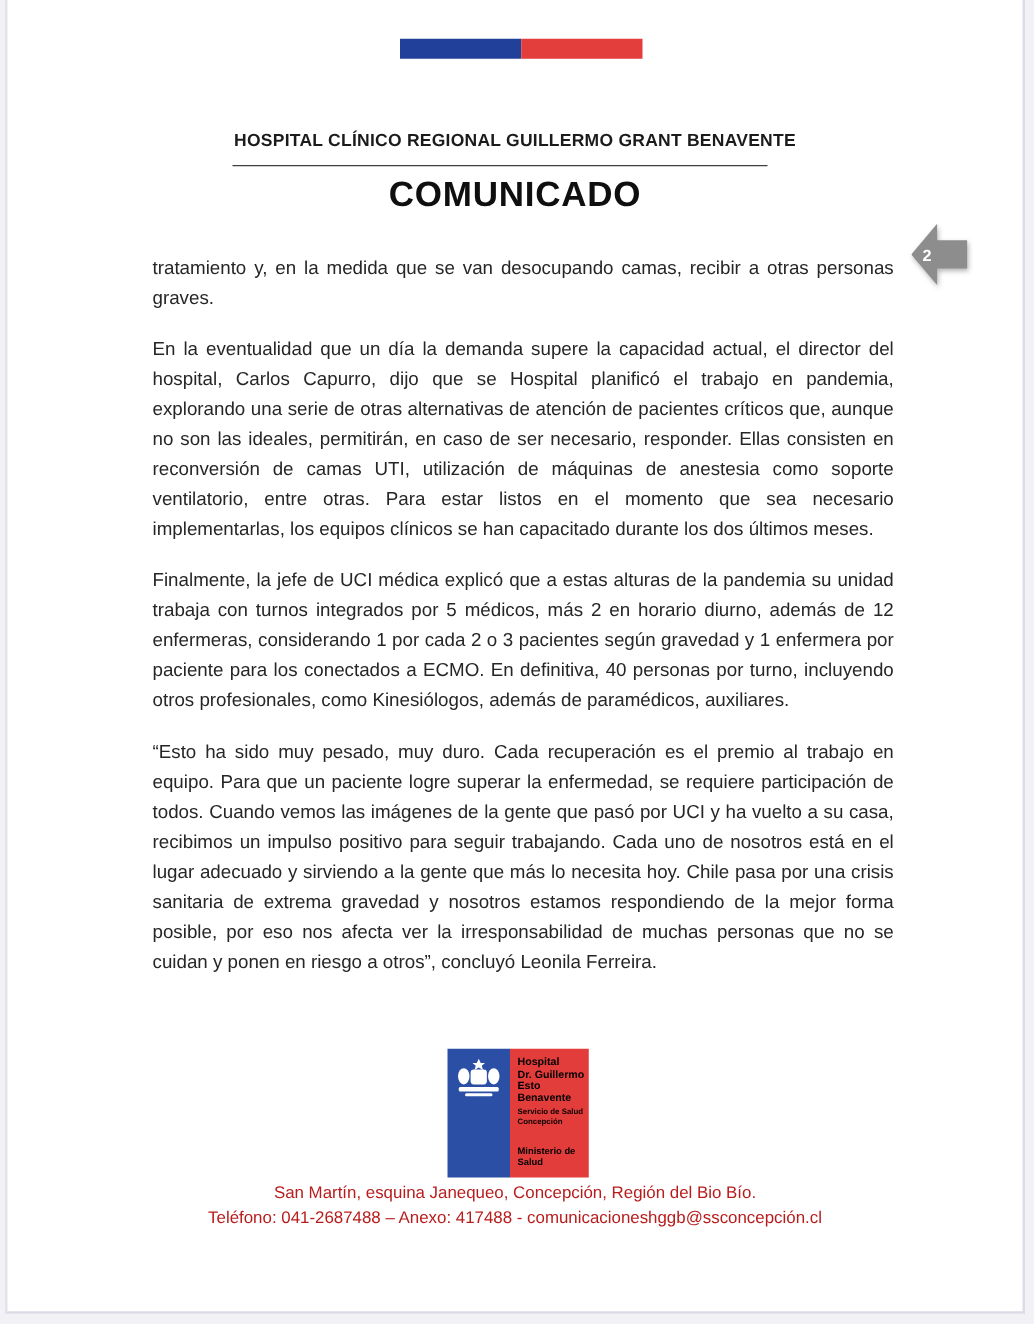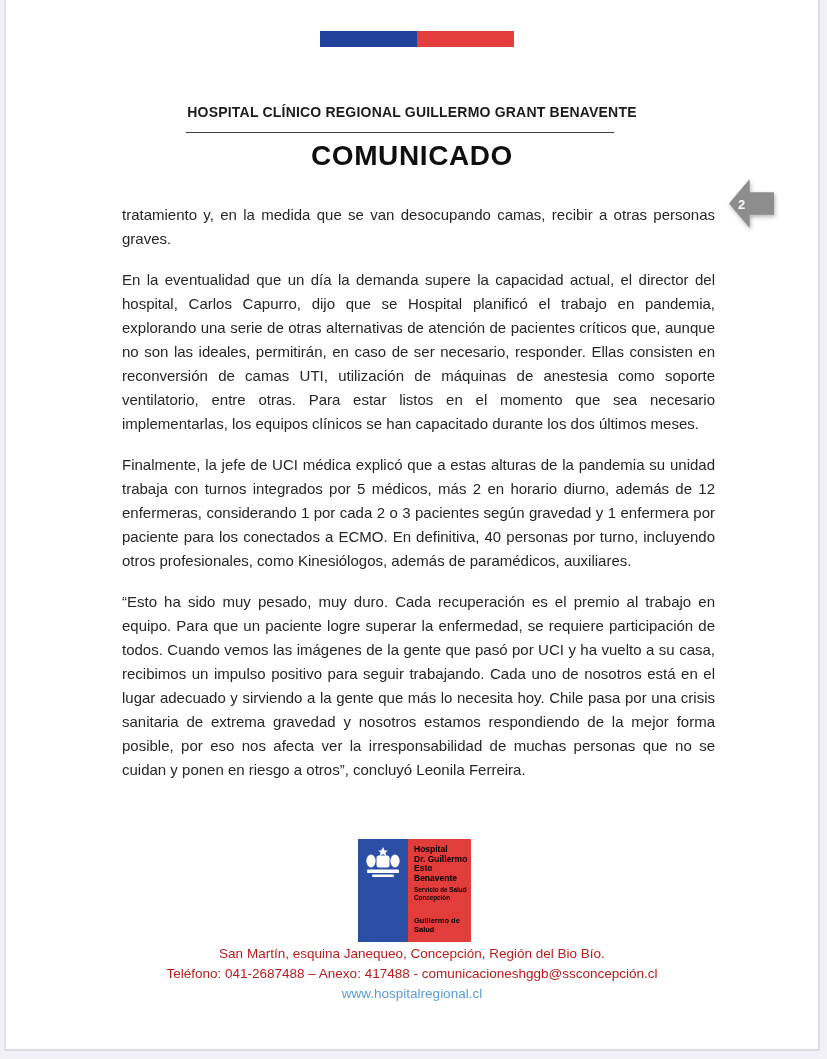--- a/index.html
+++ b/index.html
@@ -102,29 +102,28 @@
         <div>Hospital</div>
         <div>Dr. Guillermo</div>
         <div>Esto</div>
         <div>Benavente</div>
       </div>
       <div class="svc">
         <div>Servicio de Salud</div>
         <div>Concepción</div>
       </div>
       <div class="min">
-        <div>Guillermo de</div>
+        <div>Ministerio de</div>
         <div>Salud</div>
       </div>
     </div>
   </div>
 
   <div class="f-line f-addr">San Martín, esquina Janequeo, Concepción, Región del Bio Bío.</div>
   <div class="f-line f-contact">Teléfono: 041-2687488 – Anexo: 417488 - comunicacioneshggb@ssconcepción.cl</div>
-  <div class="f-line f-web">www.hospitalregional.cl</div>
 
 </div>
 
 <div class="arrow-wrap">
   <div class="arrow">
     <span class="num">2</span>
   </div>
 </div>
 
 </body></html>

